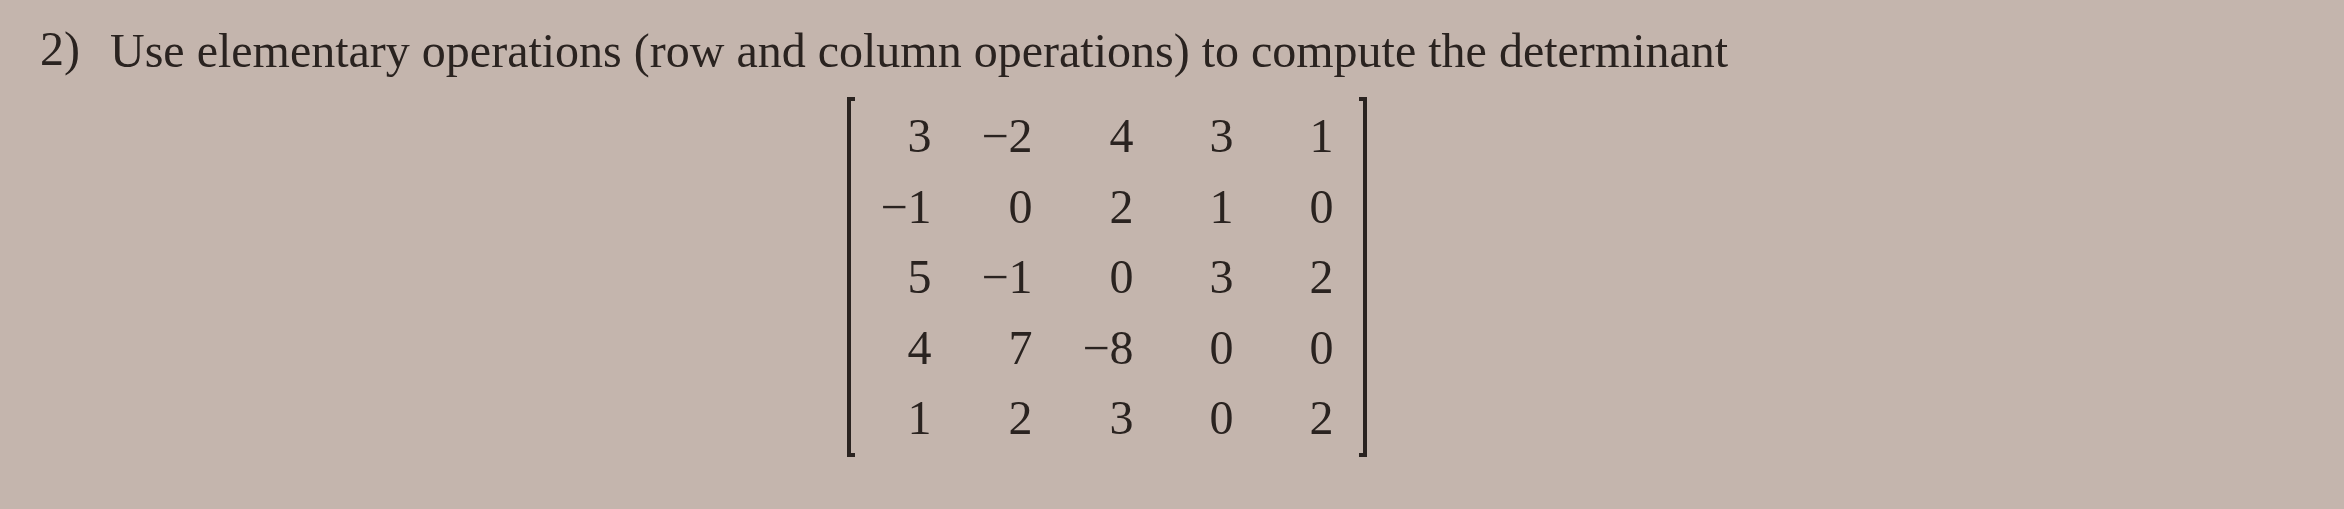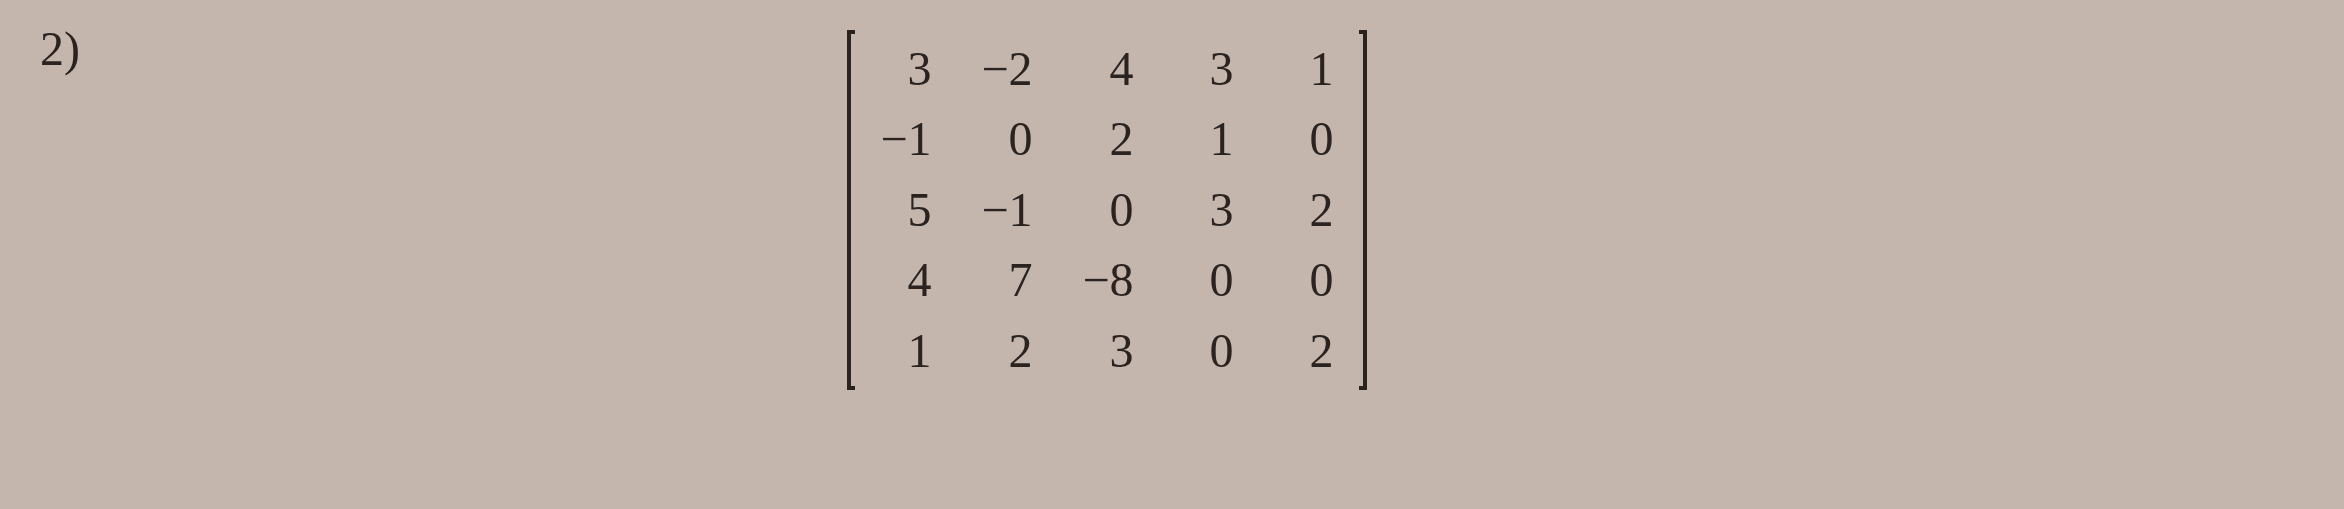--- a/index.html
+++ b/index.html
@@ -68,20 +68,21 @@
       text-align: right;
       min-width: 50px;
     }
   </style>
 </head>
 <body>
 
 <div class="problem">
   <div class="problem-number">2)</div>
   <div class="content">
+    <div class="problem-text">Use elementary operations (row and column operations) to compute the determinant</div>
     <div class="matrix-container">
       <div class="matrix">
         <div class="bracket-left"></div>
         <div class="matrix-grid">
           <div class="cell">3</div>
           <div class="cell">−2</div>
           <div class="cell">4</div>
           <div class="cell">3</div>
           <div class="cell">1</div>
           <div class="cell">−1</div>

